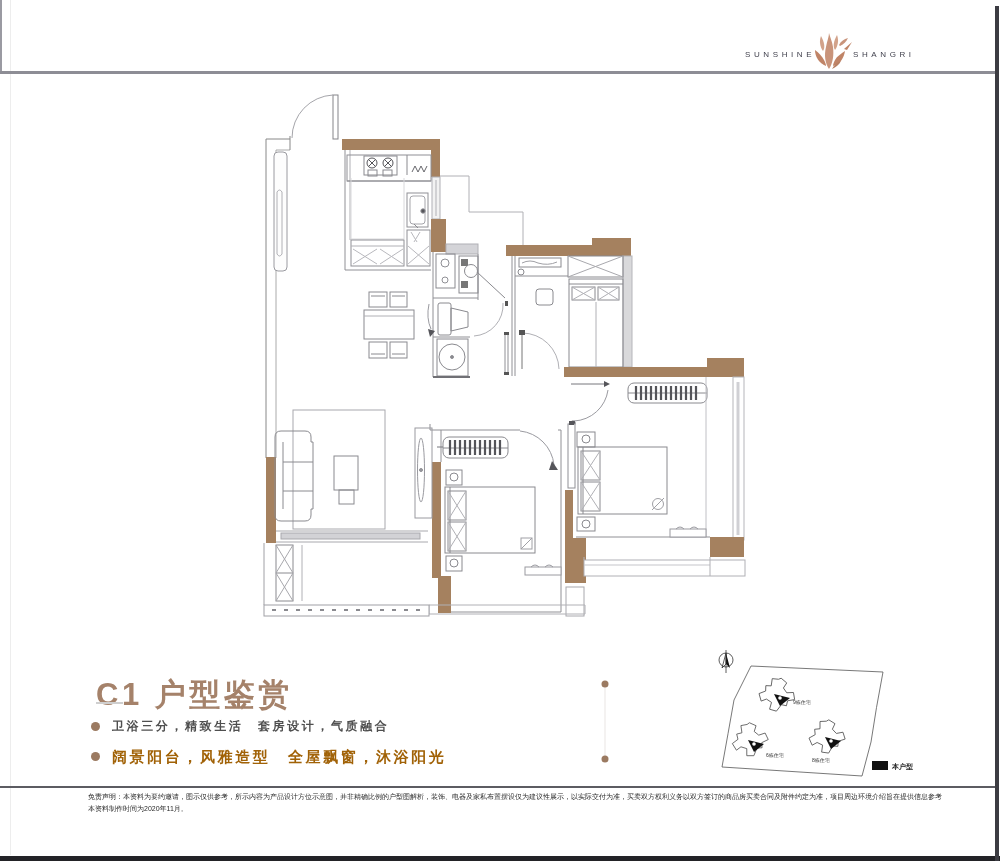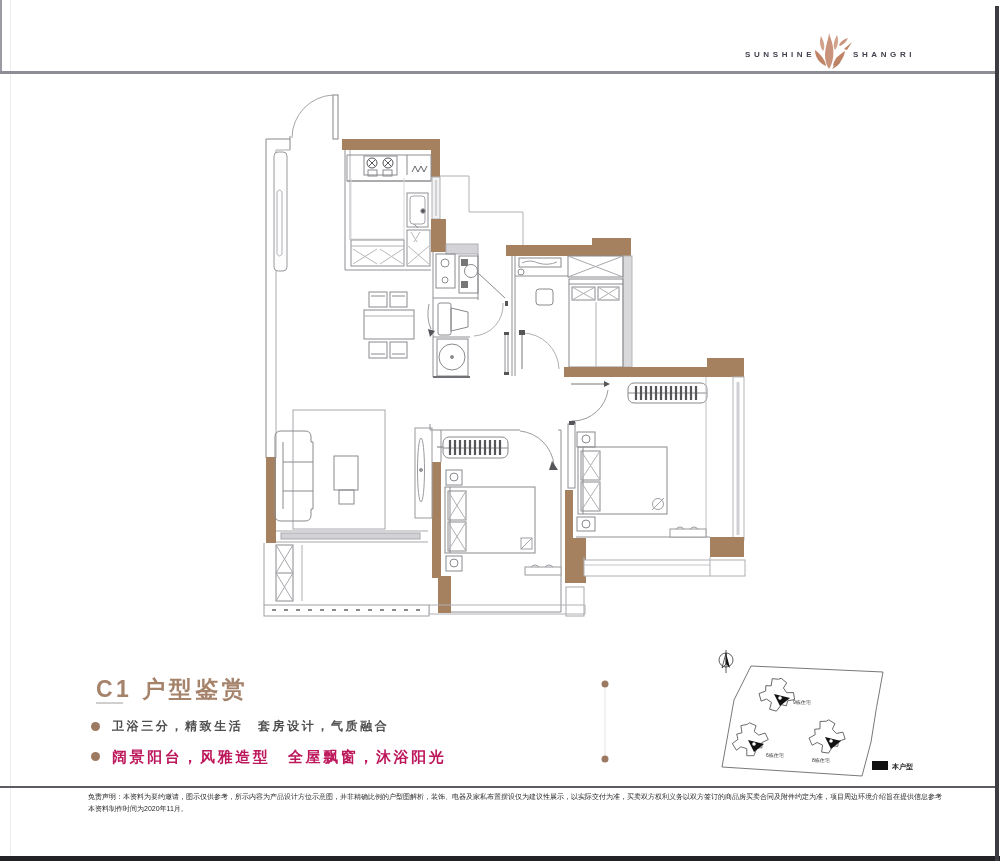--- a/index.html
+++ b/index.html
@@ -7,23 +7,23 @@
        font-family:"Liberation Sans",sans-serif;overflow:hidden;}
   .abs{position:absolute;}
 </style>
 </head>
 <body>
 
 <div class="abs" style="left:10px;top:0;width:1px;height:855px;background:#ededed;"></div>
 
 <div class="abs" style="left:0;top:0;width:1.5px;height:72px;background:#9a9aa2;"></div>
 
-<div class="abs" style="left:745px;top:50px;width:68px;font-size:8px;letter-spacing:3.6px;color:#42424e;font-weight:bold;">SUNSHINE</div>
-
-<div class="abs" style="left:853px;top:50px;width:70px;font-size:8px;letter-spacing:3.6px;color:#42424e;font-weight:bold;">SHANGRI</div>
+<div class="abs" style="left:745px;top:50px;width:68px;font-size:8px;letter-spacing:3.6px;color:#42424e;font-weight:normal;">SUNSHINE</div>
+
+<div class="abs" style="left:853px;top:50px;width:70px;font-size:8px;letter-spacing:3.6px;color:#42424e;font-weight:normal;">SHANGRI</div>
 
 <svg class="abs" style="left:808px;top:27px;" width="46" height="44" viewBox="0 0 46 44">
   <g fill="#c9947b">
     <path d="M21 42 C17 36 16 28 18 20 C19 14 21 10 21 6 C22 10 24 14 25 20 C26 28 25 36 21 42 Z"></path>
     <path d="M18 39 C11 36 7 30 7 23 C11 26 14 29 16 33 C17 35 18 37 18 39 Z" fill="#c08467"></path>
     <path d="M25 39 C32 37 36 31 37 24 C33 27 29 29 27 33 C26 35 25 37 25 39 Z" fill="#c08467"></path>
     <path d="M15 24 C12 20 11 14 13 9 C15 13 17 17 16 22 Z" fill="#d2a28a"></path>
     <path d="M27 23 C30 19 31 13 29 8 C27 12 25 16 26 21 Z" fill="#d2a28a"></path>
     <path d="M31 18 C33 14 36 12 40 11 C38 15 36 17 32 19 Z" fill="#c9947b"></path>
     <path d="M36 22 L44 15 L39 23 Z" fill="#c08467"></path>
@@ -377,31 +377,31 @@
 
 <g>
 <path d="M264 543 L264 605" stroke="#a0a0a5"></path>
 <rect x="264" y="605" width="165" height="11" stroke="#a0a0a5" fill="#fff"></rect>
 <path d="M272 610 L276 610 M284 610 L288 610 M296 610 L300 610 M308 610 L312 610 M320 610 L324 610 M332 610 L336 610 M344 610 L348 610 M356 610 L360 610 M368 610 L372 610 M380 610 L384 610 M392 610 L396 610 M404 610 L408 610 M416 610 L420 610" stroke="#8a8a8f" stroke-width="2"></path>
 </g>
 
 </g>
 </svg>
 
-<div class="abs" style="left:96px;top:674px;font-size:23px;font-weight:bold;color:#a5826a;letter-spacing:3.5px;">C1 户型鉴赏</div>
+<div class="abs" style="left:96px;top:674px;font-size:31px;font-weight:bold;color:#a5826a;letter-spacing:3.5px;">C1 户型鉴赏</div>
 
 <div class="abs" style="left:96px;top:702px;width:27px;height:2px;background:#cfcfcf;"></div>
 
 <div class="abs" style="left:91px;top:722px;width:9px;height:9px;border-radius:5px;background:#9b7a61;"></div>
 
 <div class="abs" style="left:112px;top:718px;font-size:12px;color:#4f4f4f;letter-spacing:2.6px;font-weight:bold;">卫浴三分，精致生活　套房设计，气质融合</div>
 
 <div class="abs" style="left:91px;top:752px;width:9px;height:9px;border-radius:5px;background:#9b7a61;"></div>
 
-<div class="abs" style="left:112px;top:748px;font-size:15px;color:#be185d;letter-spacing:2.6px;font-weight:bold;">阔景阳台，风雅造型　全屋飘窗，沐浴阳光</div>
+<div class="abs" style="left:112px;top:748px;font-size:15px;color:#a16207;letter-spacing:2.6px;font-weight:bold;">阔景阳台，风雅造型　全屋飘窗，沐浴阳光</div>
 
 <svg class="abs" style="left:595px;top:675px;" width="20" height="95" viewBox="0 0 20 95">
 <line x1="10" y1="12" x2="10" y2="83" stroke="#f0eeec" stroke-width="1.5"></line>
 <circle cx="10" cy="9" r="3.5" fill="#9b7a61"></circle>
 <circle cx="10" cy="84" r="3.5" fill="#9b7a61"></circle>
 </svg>
 
 <svg id="siteplan" class="abs" style="left:700px;top:630px;" width="230" height="155" viewBox="700 630 230 155">
 <g fill="none" stroke="#444" stroke-width="0.8">
 

